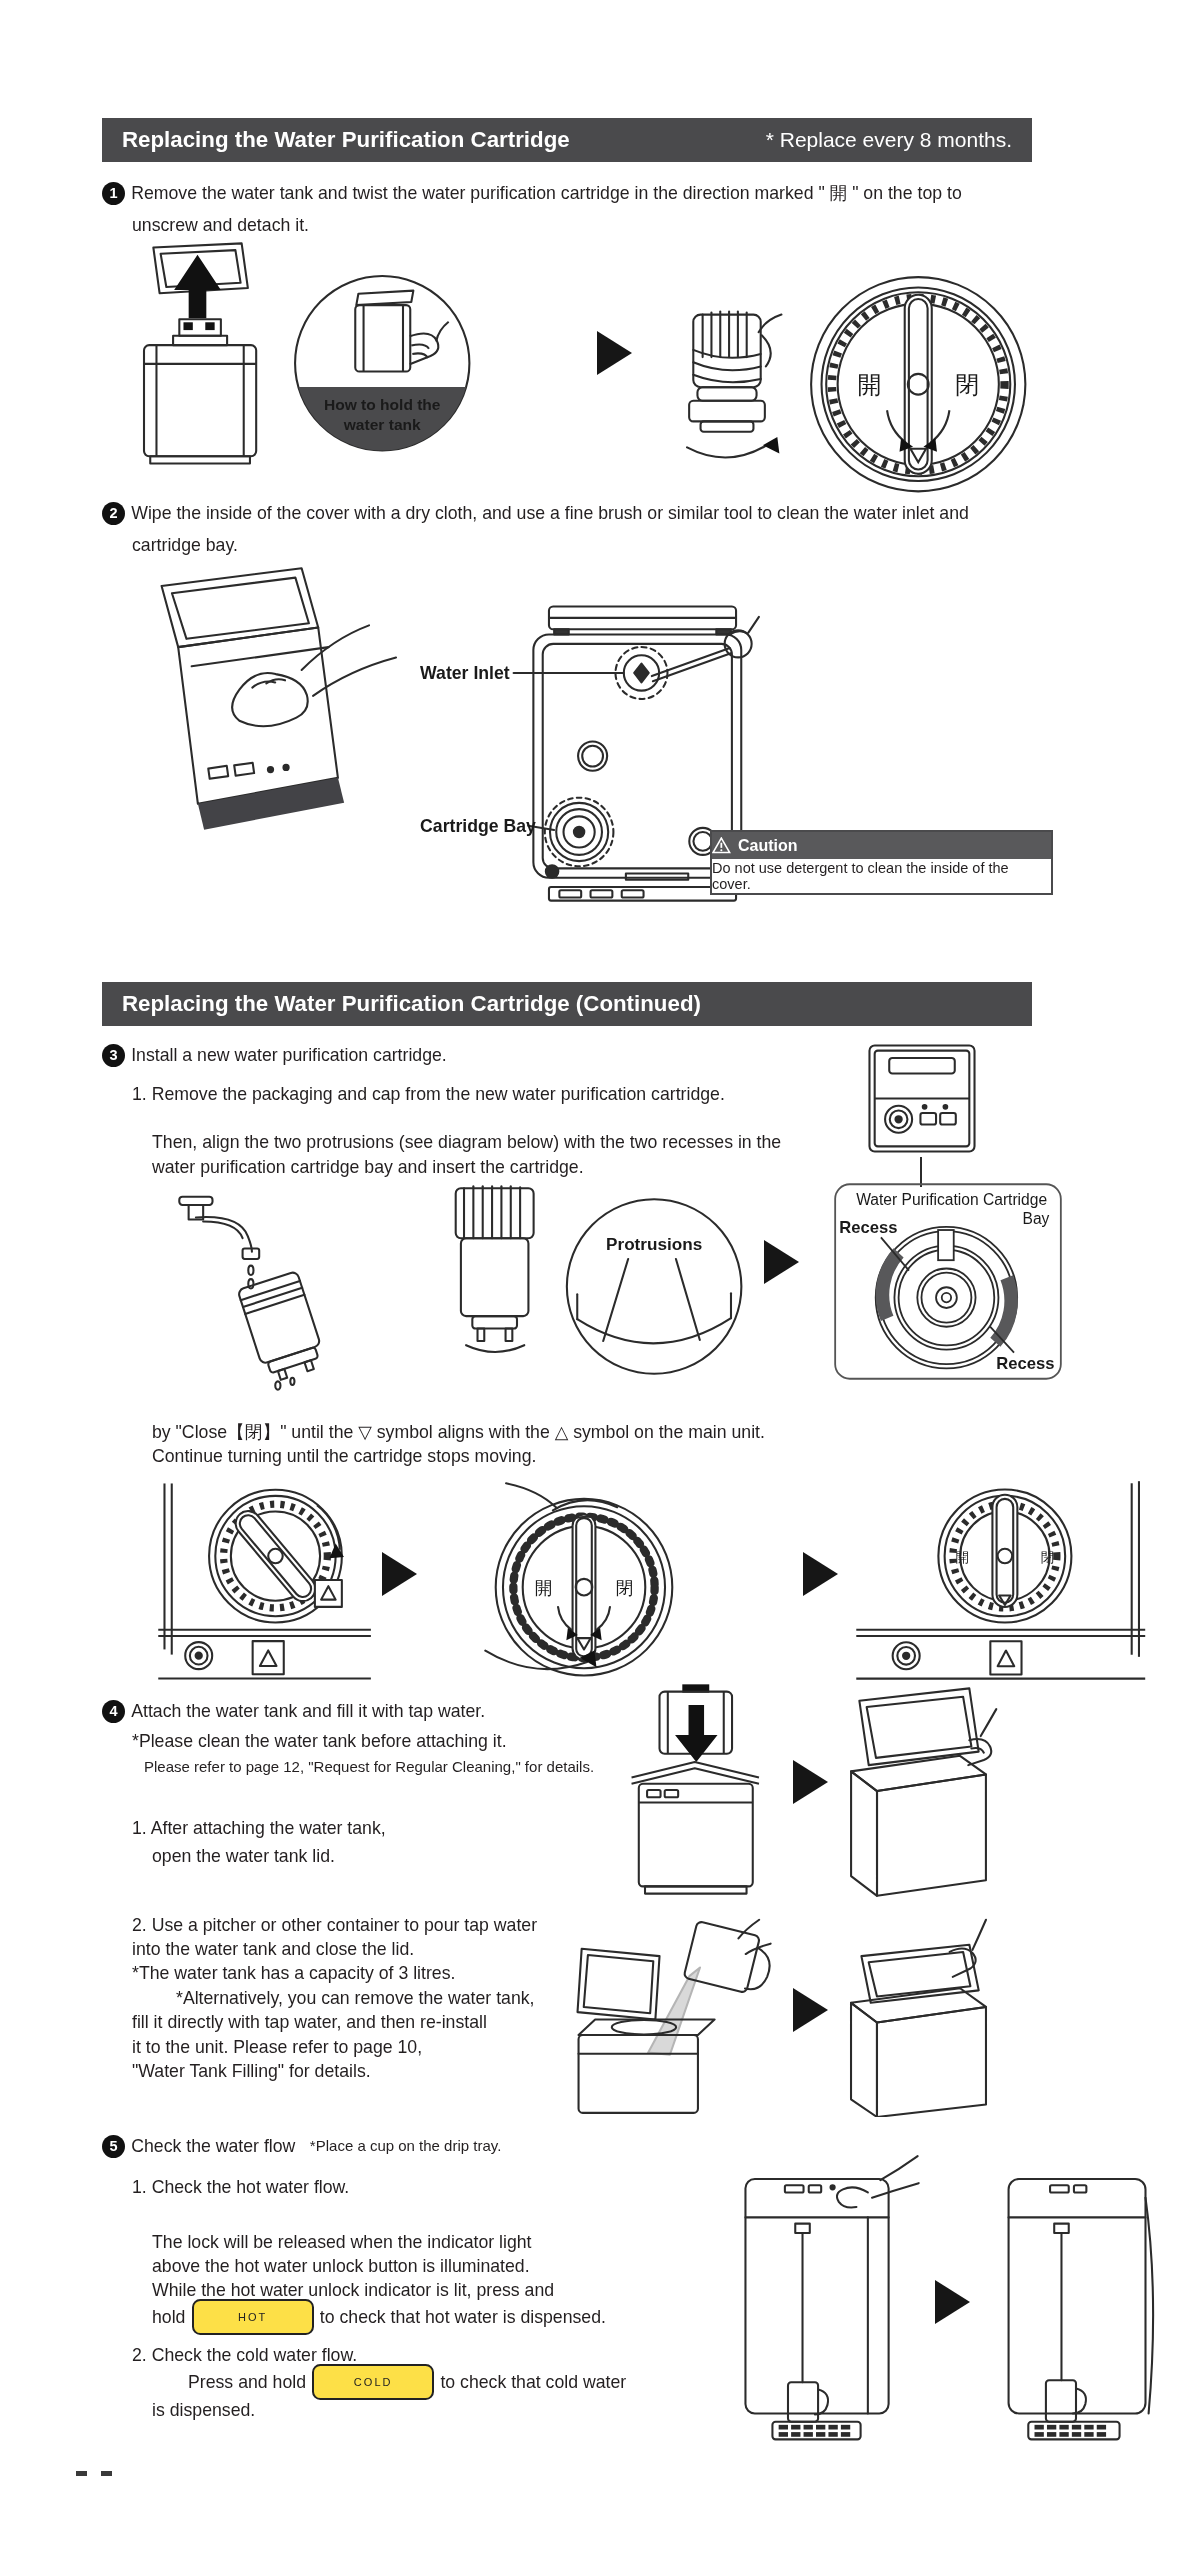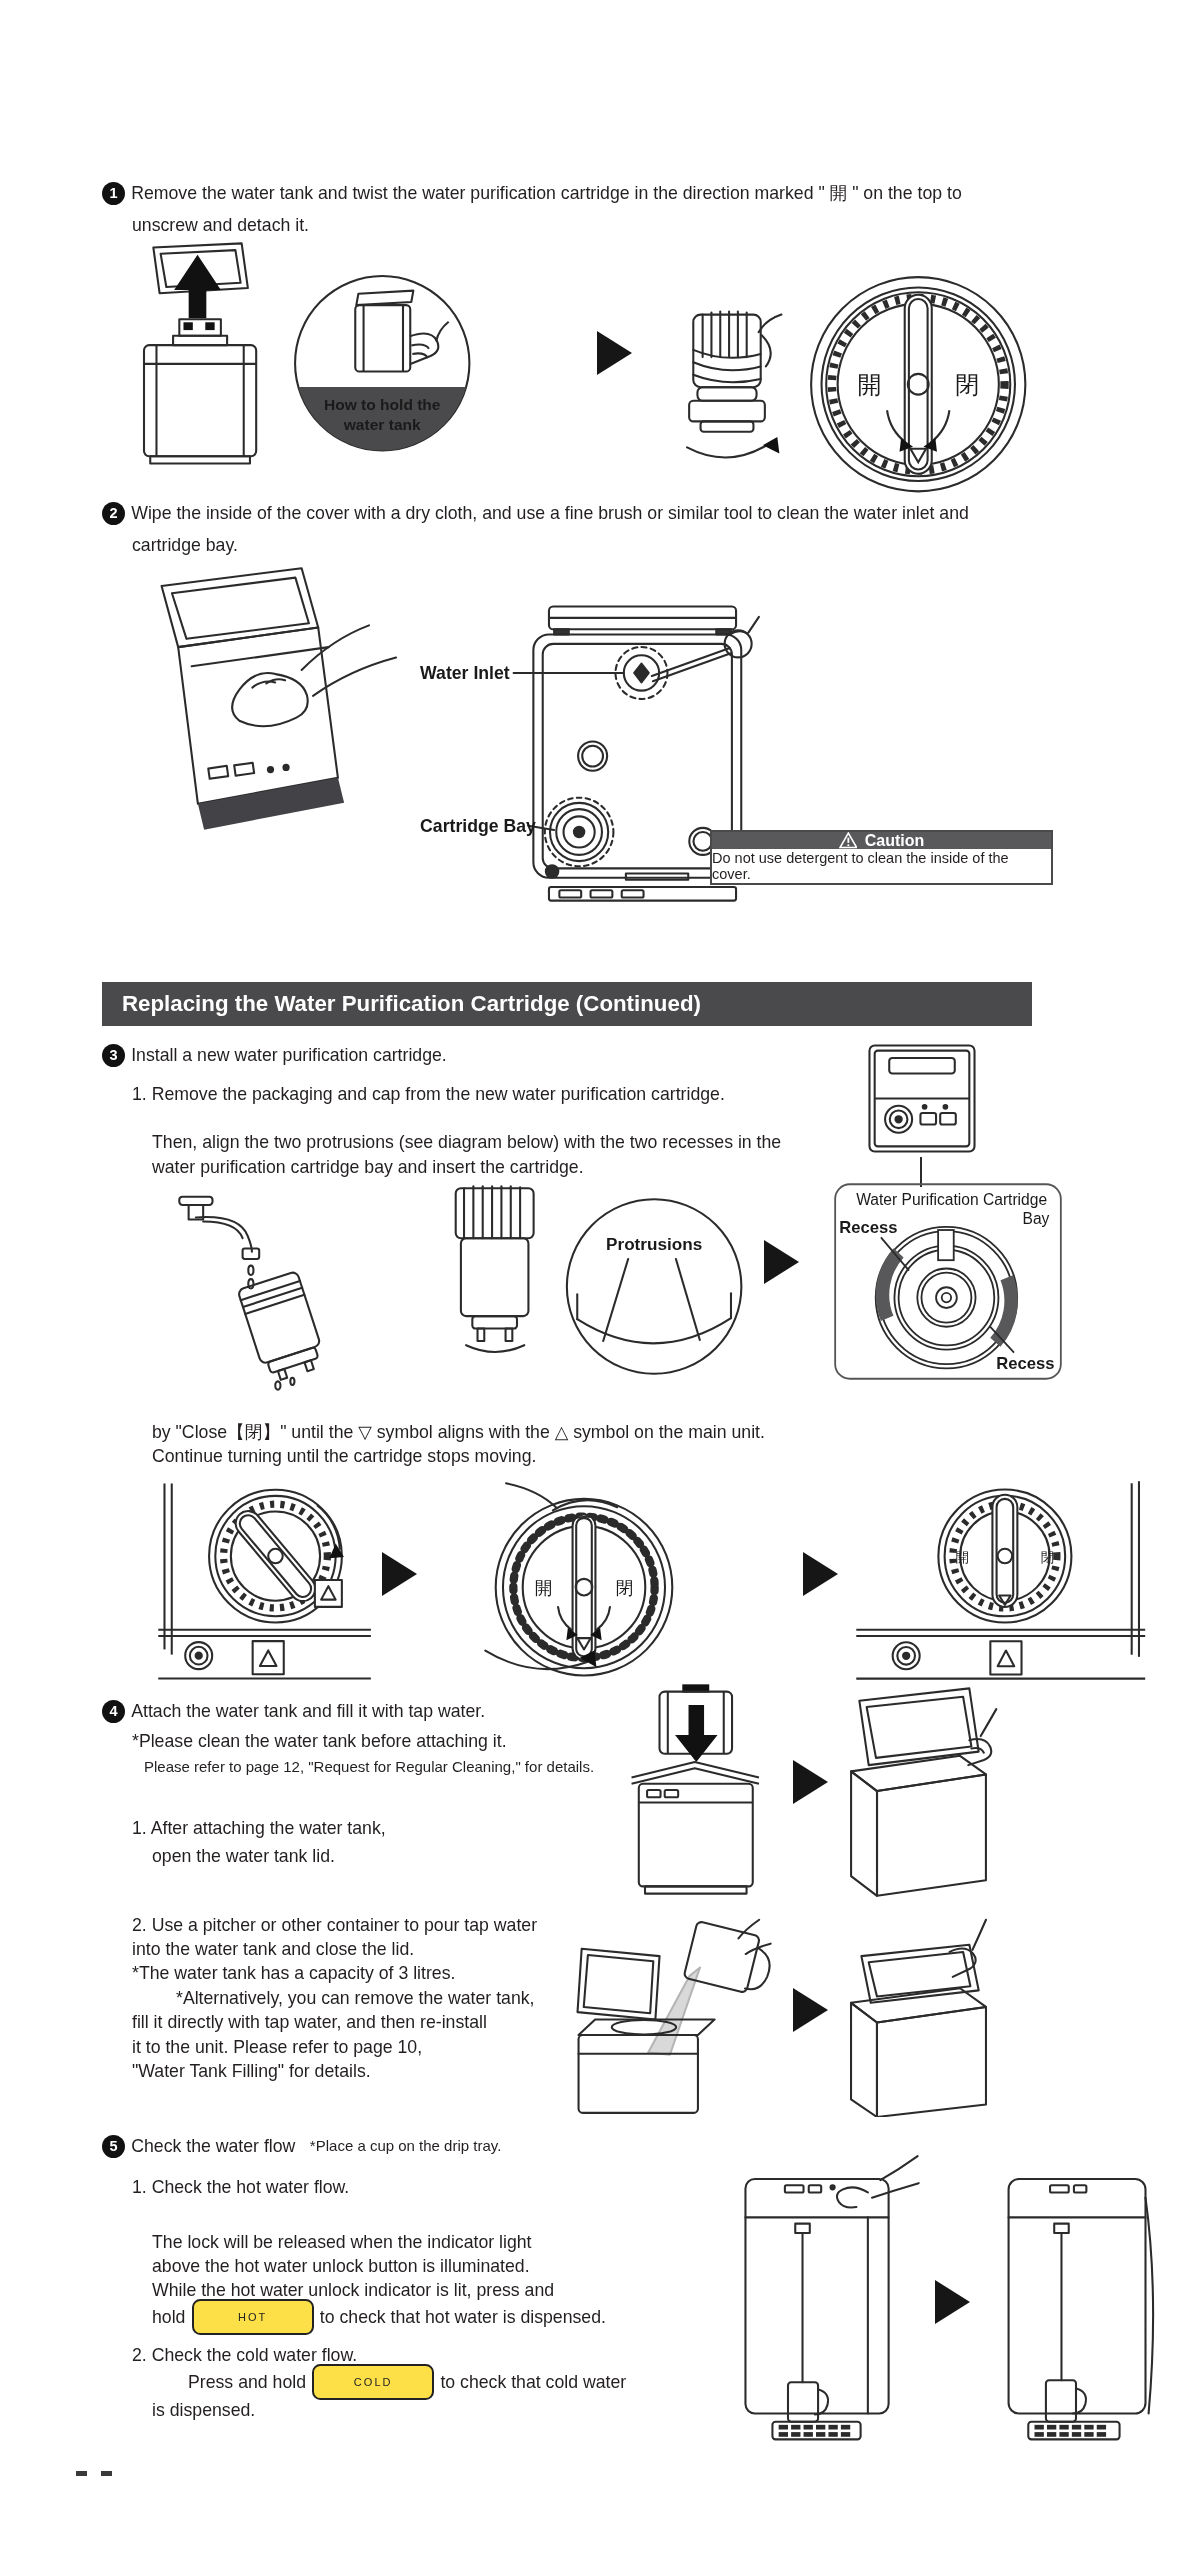--- a/index.html
+++ b/index.html
@@ -15,34 +15,38 @@
   .hdr .note{font-size:21px;font-weight:normal;}
   .marker{display:inline-flex;flex:none;width:23px;height:23px;border-radius:50%;background:#111;
           color:#fff;align-items:center;justify-content:center;font-size:14.5px;font-weight:bold;
           margin-right:6.2px;}
   .btn{display:inline-flex;align-items:center;justify-content:center;border:2.1px solid #222;
        border-radius:8.3px;height:32px;min-width:68px;padding:0 25px;font-size:11px;
        letter-spacing:2.1px;color:#222;margin:0 6.2px;background:#fde047;}
   .lockbtn{display:inline-flex;align-items:center;justify-content:center;border:2.1px solid #222;
        border-radius:7.3px;width:30px;height:35px;margin:0 6.2px;background:#fff;}
   .caution{width:343px;border:2.1px solid #4a4a4c;box-sizing:border-box;background:#fff;}
-  .caution-h{background:#59595b;color:#fff;display:flex;align-items:center;justify-content:center;
-       gap:7.3px;font-size:16px;font-weight:bold;height:17px;}
+  .caution-h{background:#59595b;color:#fff;display:flex;align-items:center;
+       gap:7.3px;font-size:16px;font-weight:bold;height:27px;}
   .caution-b{display:flex;align-items:center;justify-content:center;font-size:14.5px;height:34px;}
   .tri{width:0;height:0;border-top:22px solid transparent;border-bottom:22px solid transparent;
        border-left:35px solid #161616;}
   .leader-v{border-left:2.1px solid #2b2b2b;}
   .pagemark{width:11.4px;height:4.7px;background:#3a3a3a;display:inline-block;margin-right:13.5px;}
   svg text{font-family:"Liberation Sans", sans-serif;fill:#1a1a1a;}
 </style>
 </head>
 <body>
 
 <div class="page">
 
+  <div class="abs hdr" style="left:102px;top:118px;width:930px;">
+    <span class="title">Replacing the Water Purification Cartridge</span>
+    <span class="note">* Replace every 8 months.</span>
+  </div>
 
   <div class="abs line t" style="left:102px;top:181px;">
     <span class="marker">1</span>
     <span>Remove the water tank and twist the water purification cartridge in the direction marked " 開 " on the top to</span>
   </div>
   <div class="abs t" style="left:132px;top:213px;">unscrew and detach it.</div>
 
   <svg class="abs" style="left:117px;top:240px;" width="161" height="229" viewBox="0 0 310 440">
     <g fill="none" stroke="#2b2b2b" stroke-width="4" stroke-linejoin="round">
       <polygon points="70,14 240,6 252,92 82,102"></polygon>

